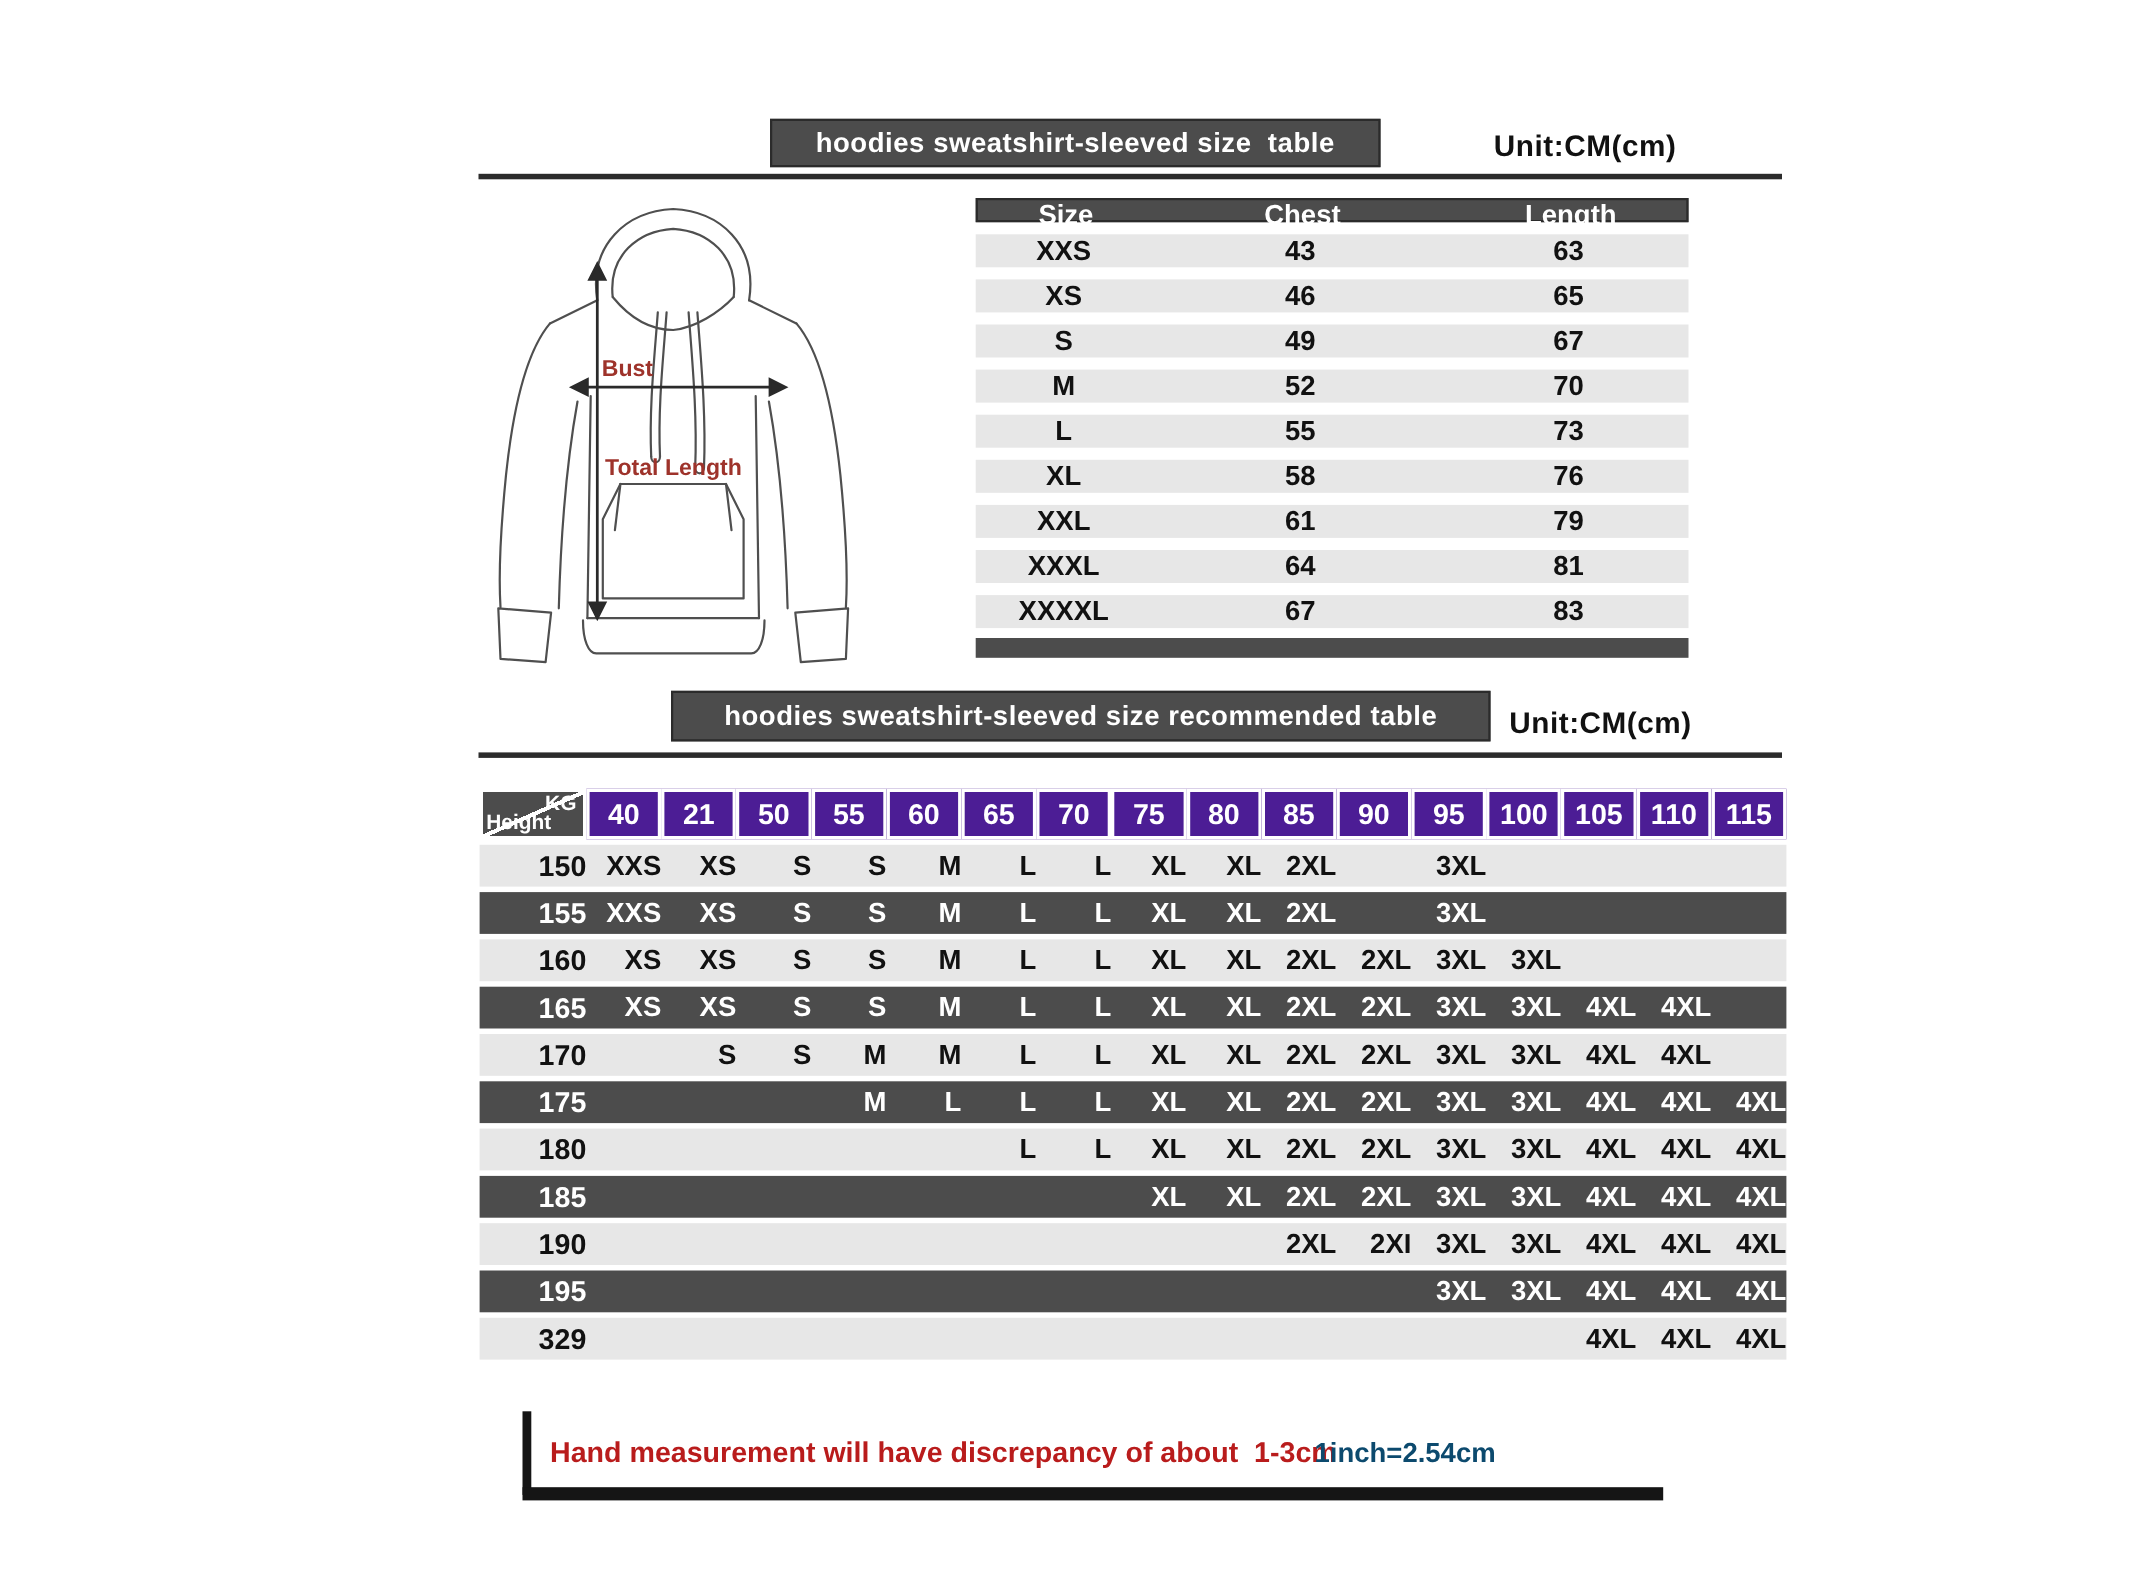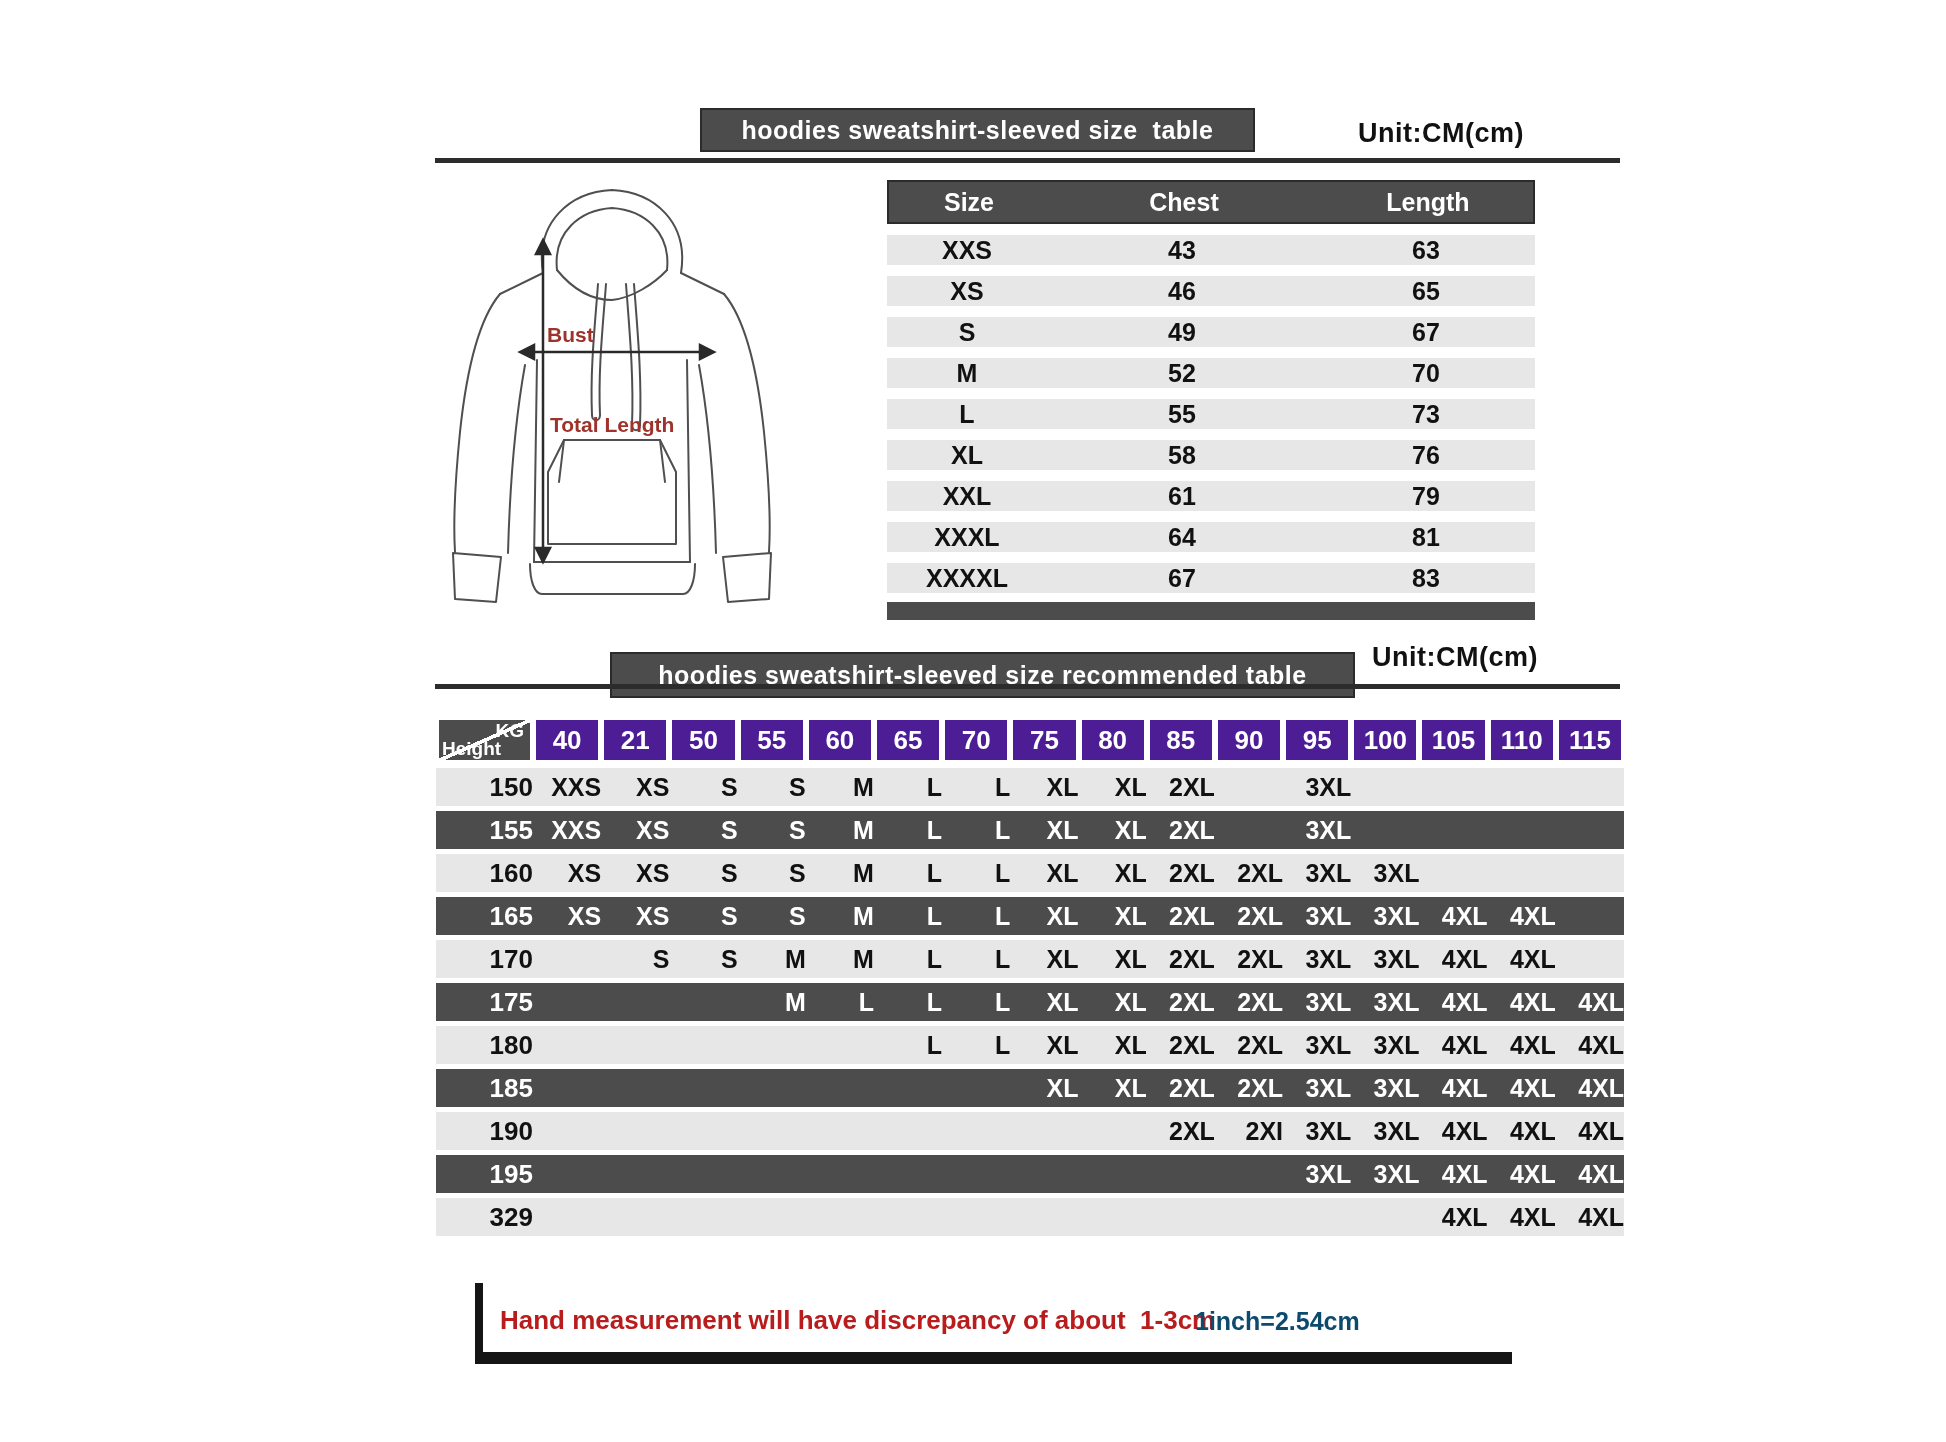--- a/index.html
+++ b/index.html
@@ -10,38 +10,38 @@
     color:#1a1a1a;
   }
   #canvas { position:absolute; left:0; top:0; width:1946px; height:1442px; background:#fff; overflow:hidden; }
 
   .title-bar {
     position:absolute; background:#4c4c4c; border:2px solid #2b2b2b;
     color:#fff; display:flex; align-items:center; justify-content:center;
     font-size:25px; letter-spacing:0.5px; white-space:pre;
   }
   #title1 { left:700px; top:108px; width:555px; height:44px; }
-  #title2 { left:610px; top:628px; width:745px; height:46px;margin-top:24px; }
+  #title2 { left:610px; top:628px; width:745px; height:46px; }
 
   .unit-label { position:absolute; color:#111; font-size:27px; letter-spacing:0.5px; }
   #unit1 { left:1358px; top:118px; }
   #unit2 { left:1372px; top:642px; }
 
   .rule { position:absolute; background:#2c2c2c; }
   #hr1 { left:435px; top:158px; width:1185px; height:5px; }
   #hr2 { left:435px; top:684px; width:1185px; height:5px; }
 
   
   #hoodie { position:absolute; left:440px; top:170px; width:360px; height:435px; }
 
   
   #size-table { position:absolute; left:887px; top:180px; width:648px; }
   .st-header {
     display:grid; grid-template-columns:160px 270px 218px;
-    background:#4c4c4c; border:2px solid #2b2b2b; height:44px;
+    background:#4c4c4c; border:2px solid #2b2b2b; height:22px;
     color:#fff; font-size:25px; align-items:center; text-align:center;
   }
   .st-row {
     display:grid; grid-template-columns:160px 270px 218px;
     background:#e7e7e7; height:30px; margin-top:11px;
     color:#111; font-size:25px; align-items:center; text-align:center;
   }
   .st-footer { height:18px; background:#4c4c4c; margin-top:9px; }
 
   

